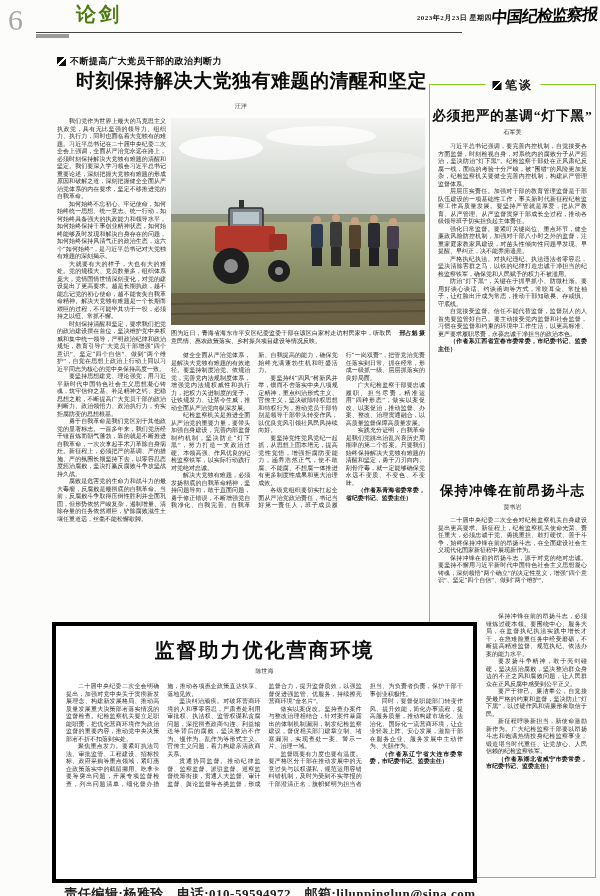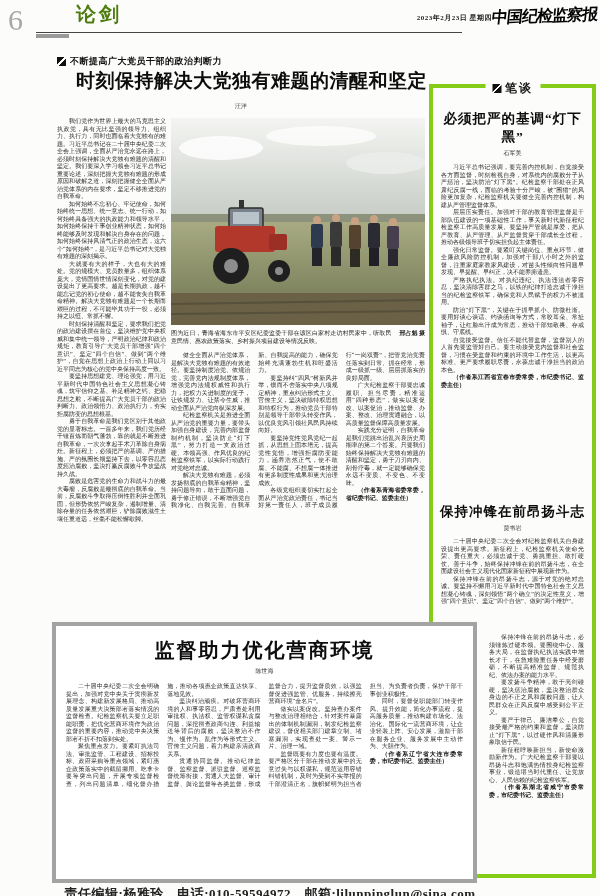--- a/index.html
+++ b/index.html
@@ -30,26 +30,26 @@
   .lower{position:absolute;left:171px;top:352px;width:254px;height:260px;
          column-count:3;column-gap:8px;column-fill:balance;}
   
   .photo{position:absolute;left:171px;top:118px;width:254px;height:207px;background:#cfd2cc;overflow:hidden;}
   .photo svg{display:block;}
   .caption{position:absolute;left:171px;top:329px;width:254px;font-size:6px;line-height:8px;
            text-align:justify;color:#222;}
   .caption .credit{font-weight:bold;float:right;margin-left:8px;}
   
   .obox{position:absolute;left:52px;top:622px;width:425px;height:261px;background:#fff;
-        border:4px solid #a3a3a3;box-sizing:border-box;z-index:3;}
+        border:4px solid #000000;box-sizing:border-box;z-index:3;}
   .obox-headline{margin-top:11px;text-align:center;font-size:20px;font-weight:bold;letter-spacing:2px;color:#0d0d0d;}
   .obox-byline{text-align:center;font-size:6px;color:#333;margin-top:3px;}
   .obox-body{margin:7px 10px 0 10px;height:186px;column-count:4;column-gap:8px;column-fill:balance;}
   
-  .sidebar{position:absolute;left:429px;top:84px;width:167px;height:794px;border:4px solid #84cc16;
+  .sidebar{position:absolute;left:429px;top:84px;width:167px;height:794px;border:1px solid #84cc16;
            box-sizing:border-box;z-index:1;background:#fcfcfa;}
   .bitan{position:absolute;top:-8px;left:50%;transform:translateX(-50%);background:#fcfcfa;
          padding:0 7px;display:flex;align-items:center;gap:4px;}
   .bitan-text{font-size:12px;font-weight:bold;letter-spacing:2px;}
   .sb-headline{margin-top:22px;text-align:center;font-size:13.5px;font-weight:bold;letter-spacing:1px;color:#0d0d0d;}
   .sb-headline2{margin-top:9px;text-align:center;}
   .sb-byline{text-align:center;font-size:6px;color:#333;margin-top:3px;}
   .sb-body1{margin:6px 8px 0 8px;height:330px;}
   .sb-body2-top{margin:5px 8px 0 8px;height:92px;}
   .sb-body2-bottom{margin:4px 8px 0 56px;height:216px;}

